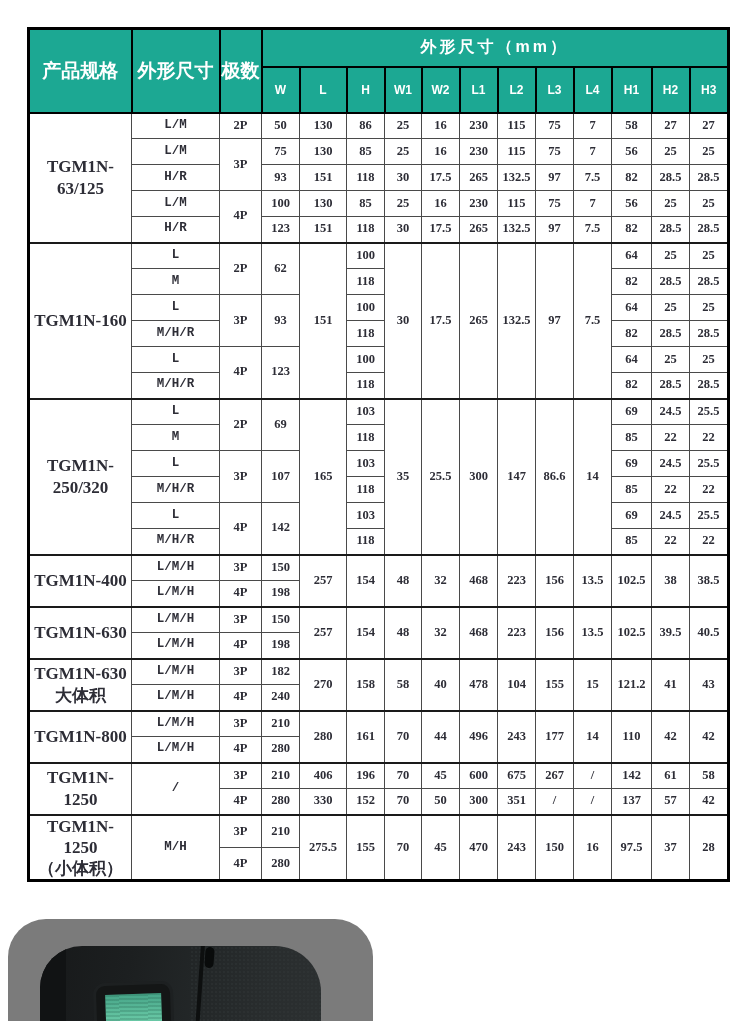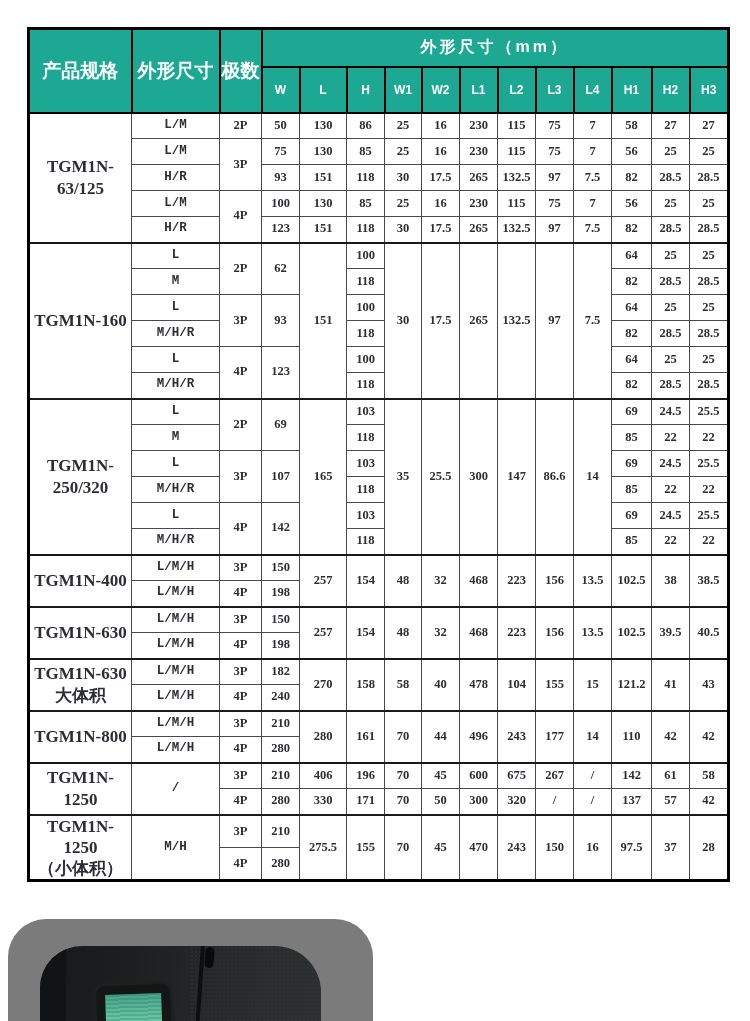--- a/index.html
+++ b/index.html
@@ -429,25 +429,25 @@
         <td>267</td>
         <td>/</td>
         <td>142</td>
         <td>61</td>
         <td>58</td>
       </tr>
       <tr>
         <td>4P</td>
         <td>280</td>
         <td>330</td>
-        <td>171</td>
+        <td>152</td>
         <td>70</td>
         <td>50</td>
         <td>300</td>
-        <td>320</td>
+        <td>351</td>
         <td>/</td>
         <td>/</td>
         <td>137</td>
         <td>57</td>
         <td>42</td>
       </tr>
       <tr class="block-start">
         <td rowspan="2" class="product-cell">TGM1N-1250
 （小体积）</td>
         <td rowspan="2" class="breaking-cell">M/H</td>

